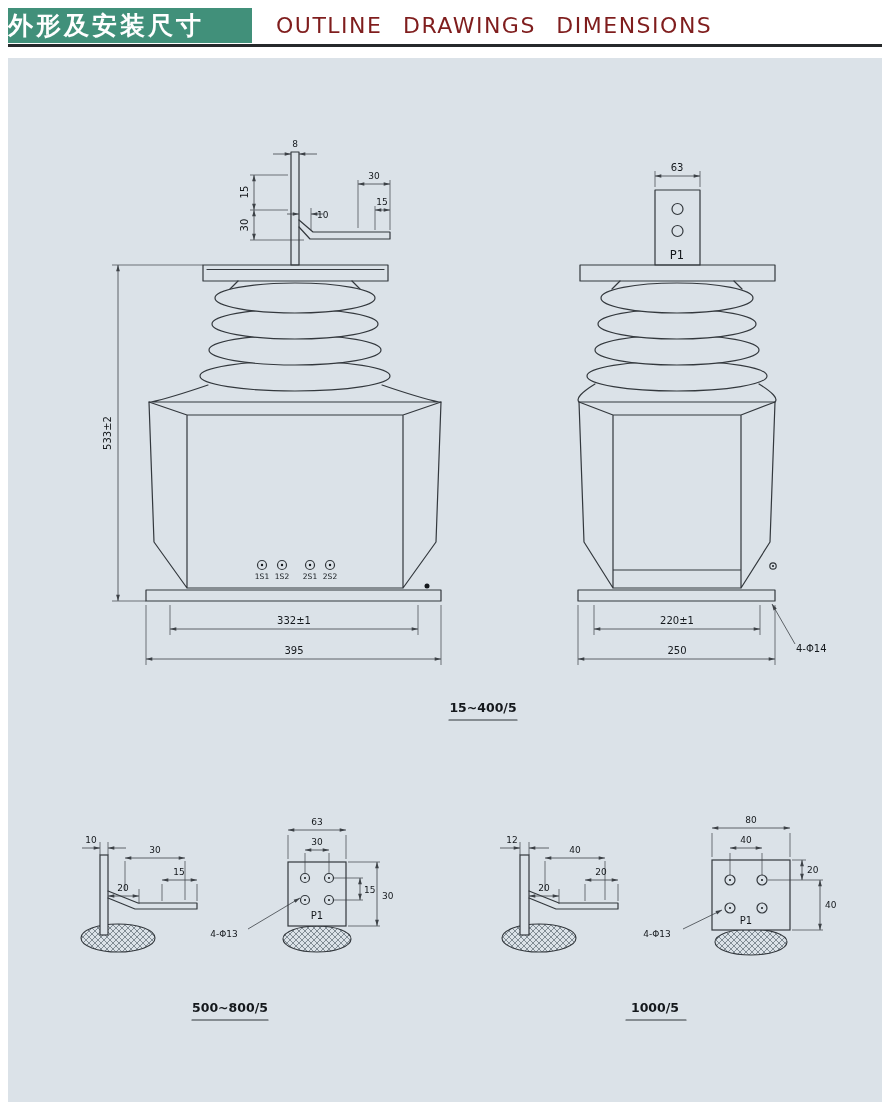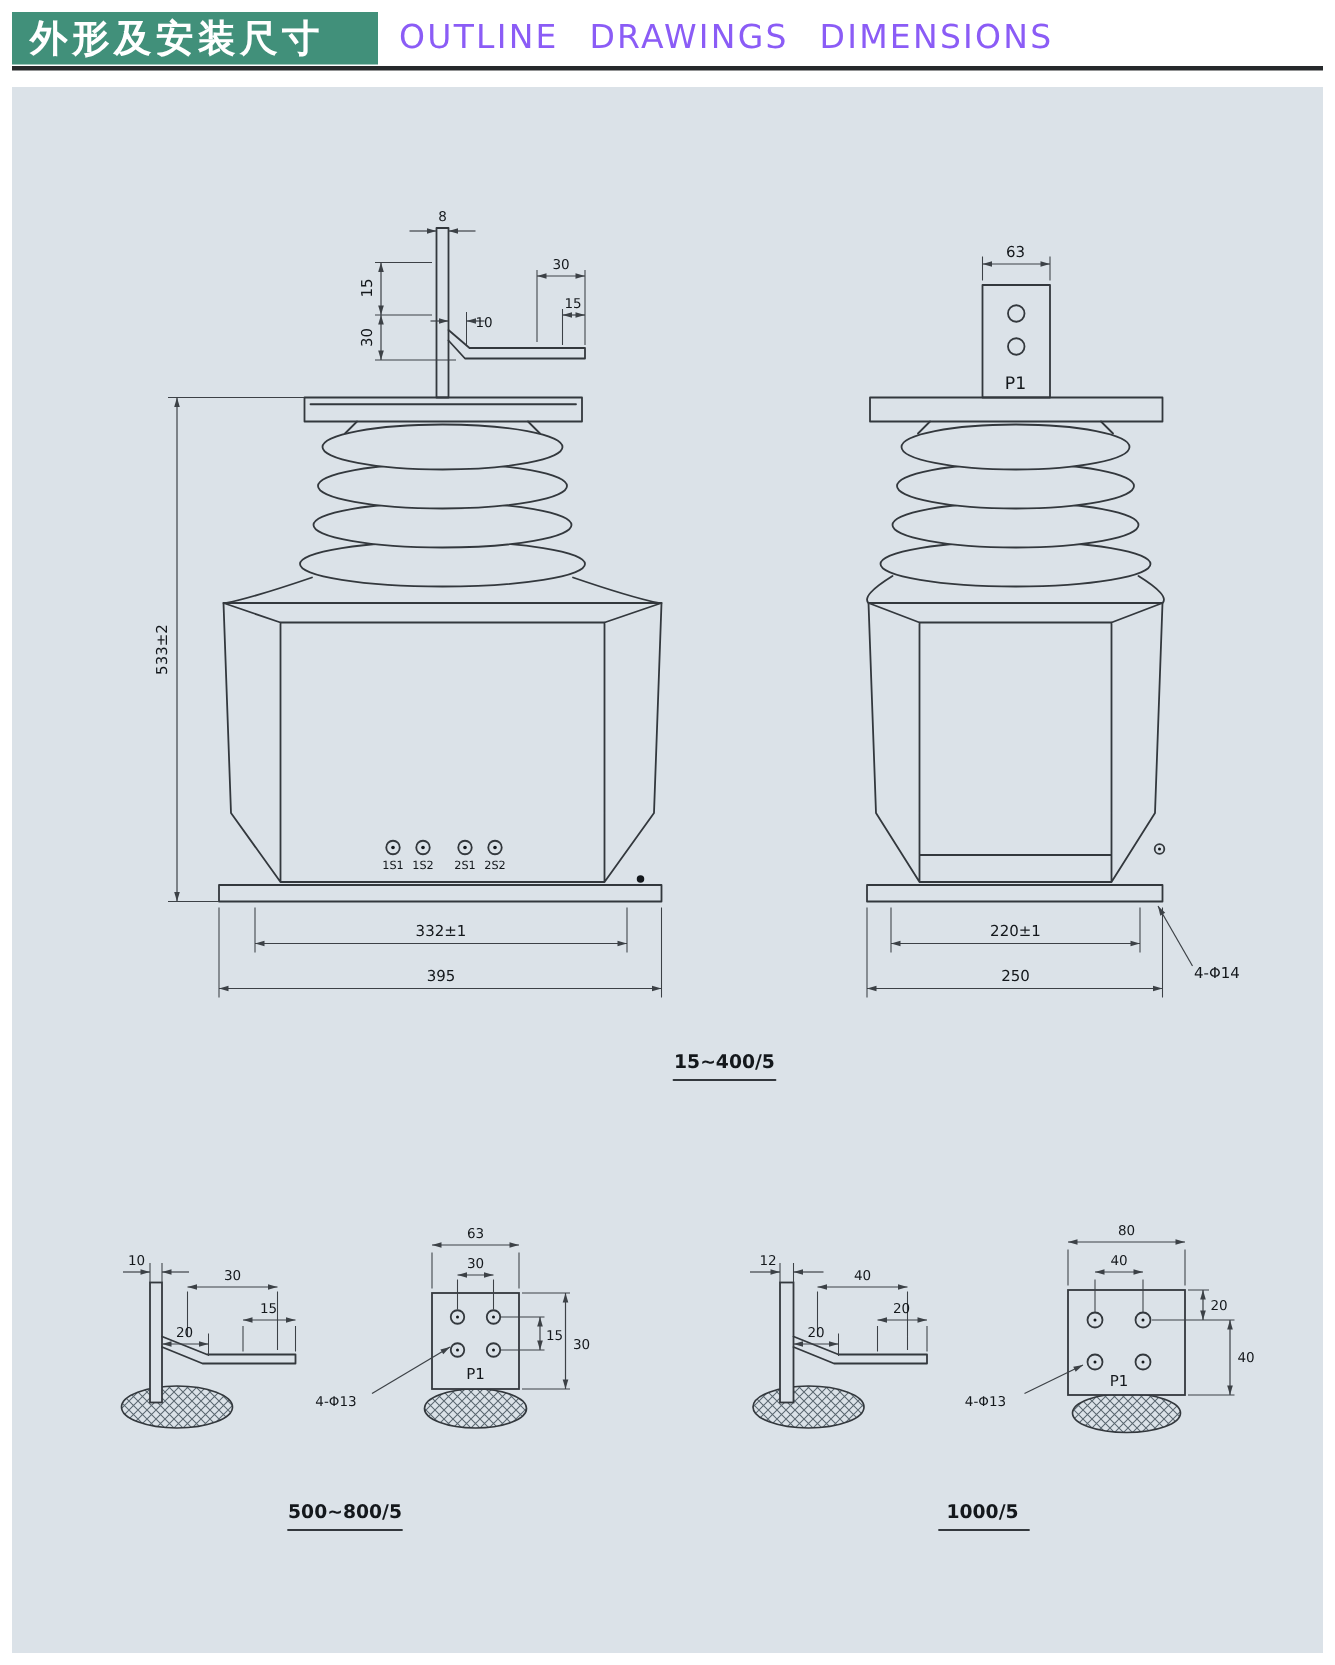--- a/index.html
+++ b/index.html
@@ -1,21 +1,21 @@
 <!DOCTYPE html>
 <html><head>
 <meta charset="utf-8">
 <style>
   html,body{margin:0;padding:0;background:#ffffff;}
   body{width:890px;height:1110px;font-family:"DejaVu Sans",sans-serif;position:relative;overflow:hidden;}
   .page{position:absolute;left:0;top:0;width:890px;height:1110px;background:#ffffff;}
   .hdr{position:absolute;left:8px;top:8px;right:8px;height:35px;display:flex;align-items:stretch;}
   .cn-badge{background:#41907a;color:#ffffff;width:244px;display:flex;align-items:center;
-            padding-left:12px;font-size:25px;font-weight:bold;letter-spacing:3px;box-sizing:border-box;}
-  .en-title{display:flex;align-items:center;padding-left:14px;font-size:22px;color:#8b5cf6;
+            font-size:25px;font-weight:bold;letter-spacing:3px;box-sizing:border-box;}
+  .en-title{display:flex;align-items:center;padding-left:24px;font-size:22px;color:#7f1d1d;
             letter-spacing:1.5px;word-spacing:12px;font-weight:500;}
   .rule{position:absolute;left:8px;top:44px;right:8px;height:3px;background:#26292b;}
   .panel{position:absolute;left:8px;top:58px;width:874px;height:1044px;background:#dbe2e8;}
   svg{display:block;}
   .ol{stroke:#33383d;stroke-width:1.2;fill:none;stroke-linecap:round;stroke-linejoin:round;}
   .olf{stroke:#33383d;stroke-width:1.2;fill:#dbe2e8;}
   .dim{stroke:#3c4146;stroke-width:0.8;fill:none;}
   .ext{stroke:#3c4146;stroke-width:0.7;fill:none;}
   .hatch{fill:url(#xh);stroke:#33383d;stroke-width:1.1;}
   .t{fill:#14181c;font-family:"DejaVu Sans",sans-serif;}

